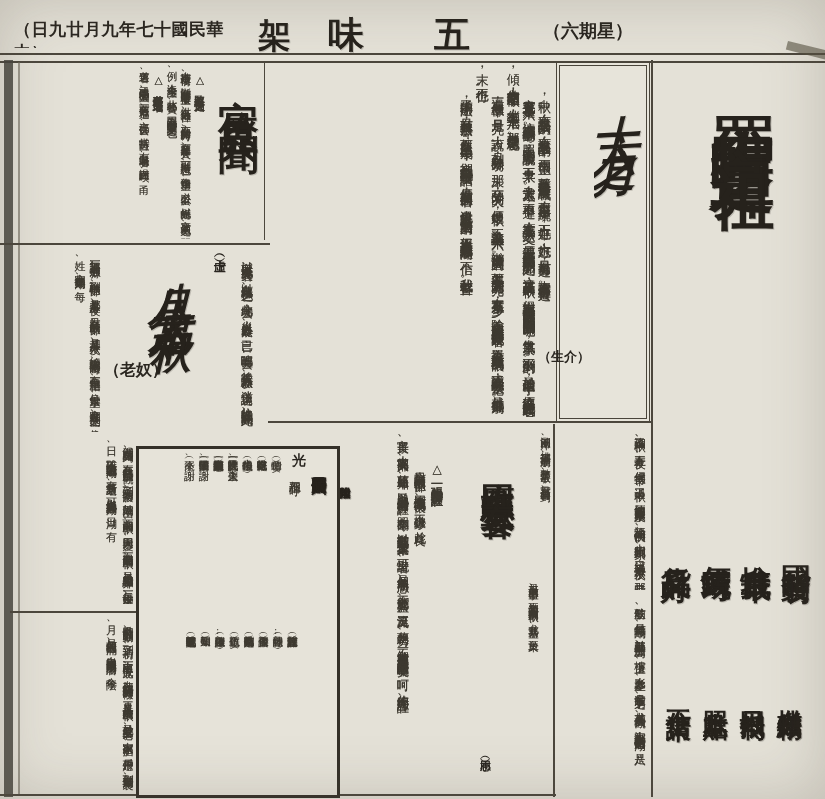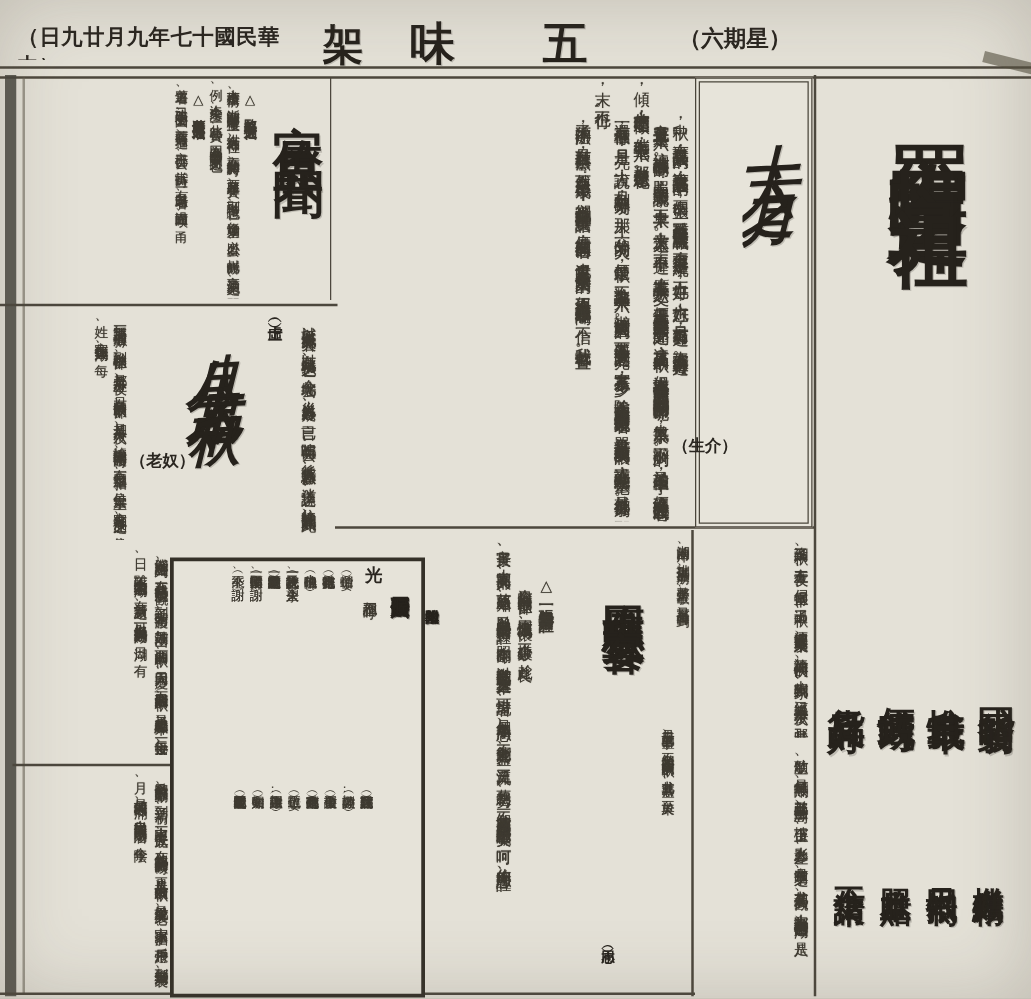--- a/index.html
+++ b/index.html
@@ -75,21 +75,21 @@
 
   <div class="abs v body-txt" style="left:18px;top:63px;width:188px;height:176px;font-size:10.5px;line-height:13.8px;">
     <p style="text-indent:1em;font-weight:bold;">△監督署中之大仙</p>
     <p style="text-indent:0;">本市妓樓前、浙海關監督署樓上、供有大仙神位、亦不知始於何時、而其歷年香火、則可隨意也、每逢朔望、必以蛋、鹹光餅、高粱酒祀之、習以為例、迄今未廢、此一筆公費、固為署中辦公費中開支之一也、</p>
     <p style="text-indent:1em;font-weight:bold;">△舊道署前之照墻</p>
     <p style="text-indent:0;">舊道署、已改建中山公園、舊有照墻一道、亦已拆去、當拆時、有一白鬚老者、過而嘆曰、甬</p>
   </div>
   <div class="abs v body-txt" style="left:198px;top:252px;width:56px;height:215px;font-size:12px;line-height:14.5px;">城之所以減免火災者、以有此墻鎮之也、今此墻去、火災必多無疑、言已、嗚噓而去、後其言亦無驗、迷信之說、往往聳人聽聞如此、</div>
 
   <div class="abs v head-txt cursive" style="left:140px;top:250px;width:58px;height:345px;font-size:42px;letter-spacing:8px;">八月十六是中秋</div>
-  <div class="abs ink" style="left:104px;top:360px;font-size:13px;font-weight:bold;">（老奴）</div>
+  <div class="abs ink" style="left:104px;top:360px;font-size:16px;font-weight:bold;">（老奴）</div>
 
   <div class="abs v body-txt" style="left:12px;top:252px;width:90px;height:180px;font-size:11px;line-height:15px;">無論那一省那一縣、說到中秋佳節、都是八月十五夜、只有寧波的中秋節、却是八月十六夜、據說宋朝南渡時、有兩位宰相、一位是宗室、家住在月湖之側、一位是史姓、家住在東錢湖、每</div>
   <div class="abs v body-txt" style="left:12px;top:438px;width:124px;height:166px;font-size:11px;line-height:16.5px;">錢湖山島羅列、在五代時已成了巨觀、到了宋朝南渡、鼓舞湖山、西湖的中秋、與天同慶、而東錢湖的中秋、是史丞相點綴昇平、每年一度歸來、大宴三日、雖比不上范家的石湖、有清新之致、可也與趙家的月湖、日湖、有</div>
   <div class="abs v body-txt" style="left:12px;top:617px;width:124px;height:174px;font-size:11px;line-height:16.5px;">爭奇鬥靡的舉動、到了清初、史家中了一位狀元、在他衣錦榮歸的時候、正是八月十六夜的中秋、於是鄉里父老、家家舉酒、戶戶張燈、都到東錢湖裏、賞鑑天上的一輪明月、是如何的圓滿、自從民國改用了陽曆、今年陰</div>
   <div class="abs v body-txt" style="left:558px;top:428px;width:90px;height:162px;font-size:11.5px;line-height:16.5px;">逢到了中秋、在十五夜、伺候皇帝、過了中秋、便連夜趕回家來不及、無論如何的快、由杭州到家、已經過八月十六夜了、那時月</div>
   <div class="abs v body-txt" style="left:558px;top:598px;width:90px;height:198px;font-size:11.5px;line-height:16.5px;">舫笙歌、是何等熱鬧、並且那時十洲三島、樓台上下、人影參差、在這月明之下、尤其是個大觀、人家都說秋密的遊西湖、是八</div>
   <div class="abs v body-txt" style="left:528px;top:428px;width:24px;height:140px;font-size:10.5px;line-height:13px;">湖的兩岸、排列滿了畫舫、整齊了笙歌、只有趙尚書一到、</div>
   <div class="abs v body-txt" style="left:512px;top:575px;width:28px;height:220px;font-size:10.5px;line-height:14px;">月十五日的盛事、不知趙尚書十六夜的中秋、尤其繁盛、至於東</div>
 
   <div class="abs v head-txt" style="left:458px;top:455px;width:62px;height:296px;font-size:34px;letter-spacing:3px;">應同志中秋大宴客</div>

